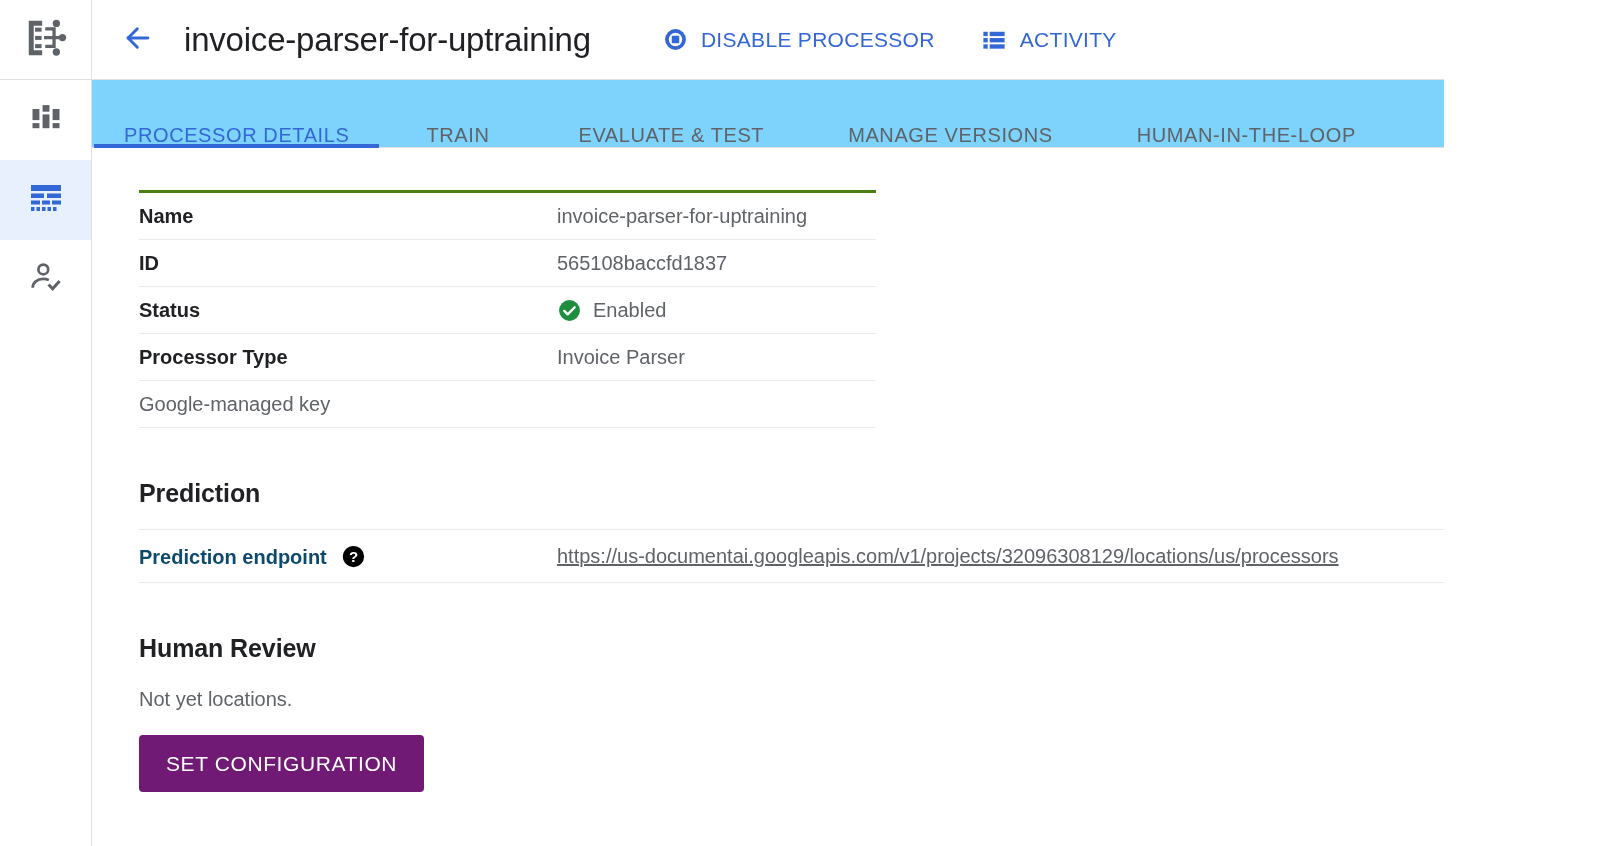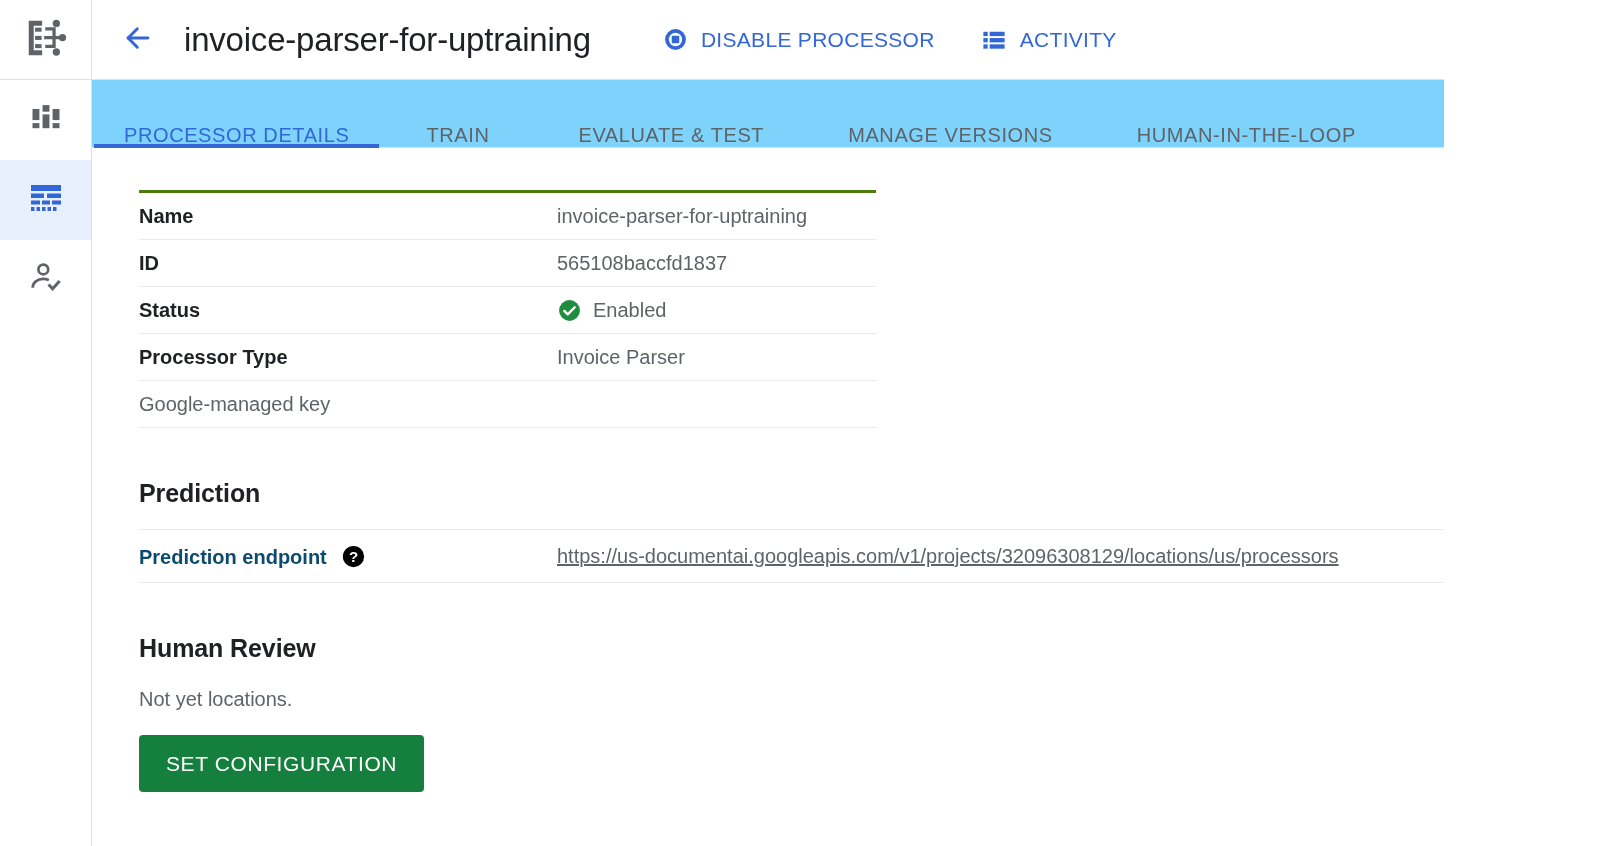--- a/index.html
+++ b/index.html
@@ -170,21 +170,21 @@
     margin: 25px 0 0 47px;
     font-size: 20px;
     color: #5f6368;
   }
 
   .primary-btn {
     margin: 24px 0 0 47px;
     display: inline-flex; align-items: center; justify-content: center;
     height: 57px;
     padding: 0 27px;
-    background: #15803d;
+    background: #701a75;
     color: #ffffff;
     font-size: 21px;
     font-weight: 500;
     letter-spacing: 0.6px;
     border: none;
     border-radius: 4px;
     cursor: pointer;
     font-family: "Liberation Sans", sans-serif;
   }
 </style>

